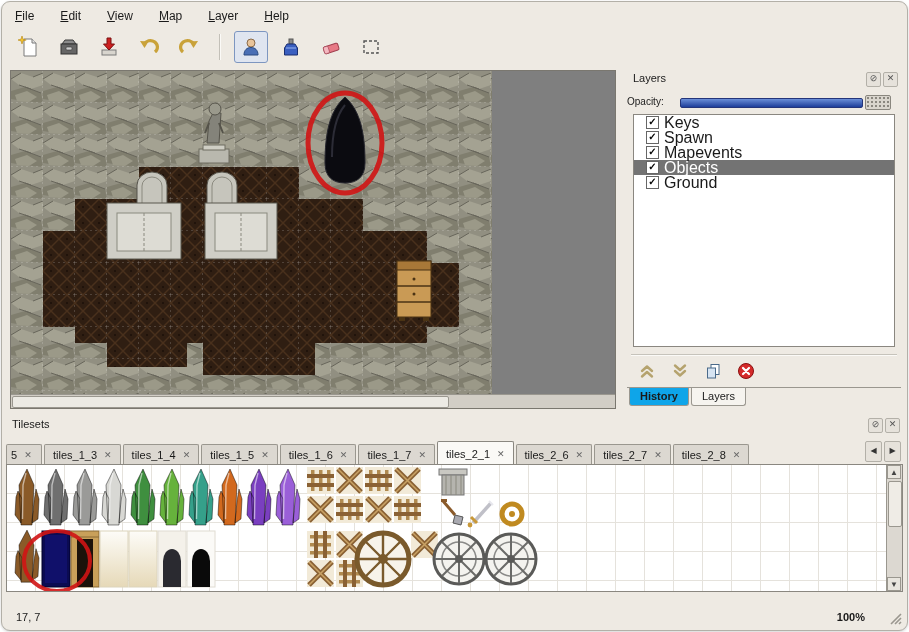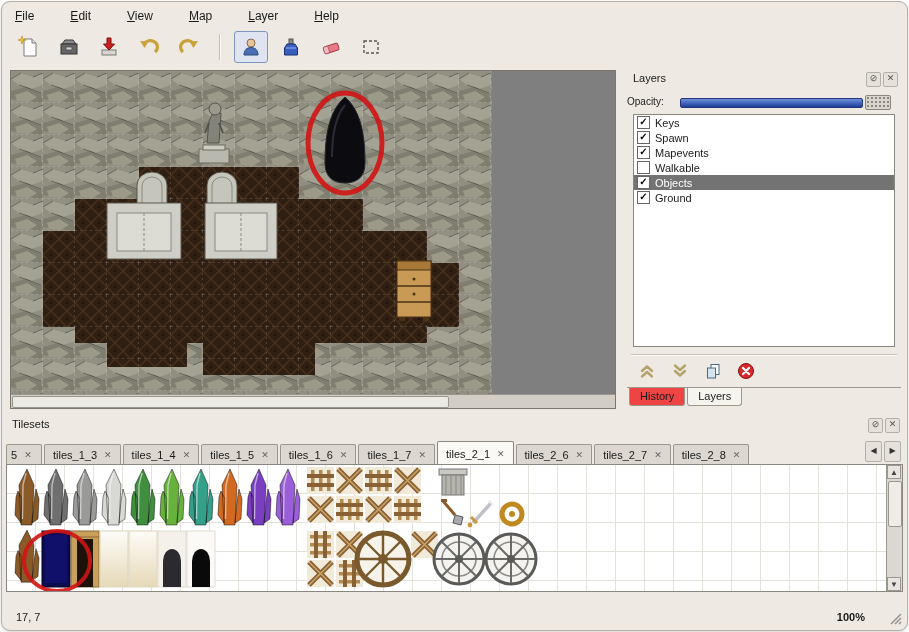--- a/index.html
+++ b/index.html
@@ -1,20 +1,20 @@
 <!DOCTYPE html>
 <html><head>
 <meta charset="utf-8">
 <style>
   html,body{margin:0;padding:0;}
   body{width:909px;height:632px;background:#fff;font-family:"Liberation Sans",sans-serif;position:relative;overflow:hidden;color:#1a1a1a;}
   .window{position:absolute;left:1px;top:1px;width:905px;height:628px;background:#eeeae3;border:1px solid #b3b0a8;border-radius:9px;overflow:hidden;box-shadow:0 1px 3px rgba(0,0,0,.18);}
 
   
-  .menubar{position:absolute;left:4px;top:4px;height:20px;display:flex;gap:18px;}
+  .menubar{position:absolute;left:4px;top:4px;height:20px;display:flex;gap:8px;}
   .menu-item{padding:3px 9px;font-size:12px;cursor:default;}
 
   
   .toolbar{position:absolute;left:6px;top:27px;height:36px;display:flex;align-items:center;gap:6px;padding-left:4px;}
   .tbtn{width:32px;height:30px;display:flex;align-items:center;justify-content:center;border:1px solid transparent;border-radius:3px;}
   .tbtn.selected{border:1px solid #7d96c0;background:#dfe5f0;}
   .tsep{width:0;height:26px;border-left:1px solid #c3c0b8;border-right:1px solid #fbfaf7;margin:0 7px;}
 
   
   .map-viewport{position:absolute;left:8px;top:68px;width:606px;height:339px;background:#7f7f7f;border:1px solid #7a776f;box-sizing:border-box;overflow:hidden;}
@@ -24,29 +24,29 @@
 
   
   .layers-panel{position:absolute;left:625px;top:68px;width:274px;height:345px;}
   .panel-title{position:absolute;left:6px;top:2px;font-size:11px;}
   .mini-btn{position:absolute;top:2px;width:13px;height:13px;border:1px solid #b3b0a8;border-radius:2px;font-size:9px;line-height:11px;text-align:center;color:#555;background:#e6e2db;}
   .lp-float{right:20px;} .lp-close{right:3px;}
   .opacity-label{position:absolute;left:0;top:26px;font-size:10px;}
   .opacity-track{position:absolute;left:53px;top:28px;width:181px;height:8px;background:linear-gradient(to bottom,#6b8fd8,#1e3e9a);border:1px solid #24357a;border-radius:2px;}
   .opacity-handle{position:absolute;left:238px;top:25px;width:24px;height:13px;background:#d9d5cd;background-image:radial-gradient(circle,#8a877f 1px,transparent 1.2px);background-size:4px 4px;border:1px solid #8a877f;border-radius:2px;}
   .layer-list{position:absolute;left:6px;top:44px;width:262px;height:233px;background:#fff;border:1px solid #8a8780;box-sizing:border-box;overflow:hidden;}
-  .layer-row{display:flex;align-items:center;gap:5px;height:15px;padding:0 3px;font-size:11px;}
+  .layer-row{display:flex;align-items:center;gap:5px;height:15px;padding:0 12px;font-size:16px;}
   .layer-row.selected{background:#737373;color:#fff;}
   .cb{width:11px;height:11px;background:#fff;border:1px solid #666;box-sizing:content-box;display:inline-flex;align-items:center;justify-content:center;font-size:10px;line-height:1;color:#000;flex:none;}
   .cb.checked::after{content:"✓";font-weight:bold;margin-top:-1px;}
   .panel-sep{position:absolute;left:4px;right:4px;top:284px;border-top:1px solid #c6c3bb;border-bottom:1px solid #fbfaf7;}
   .layer-btns{position:absolute;left:10px;top:291px;display:flex;gap:13px;align-items:center;}
   .lbtn{width:20px;height:20px;display:flex;align-items:center;justify-content:center;}
   .ptab-strip{position:absolute;left:0;right:0;top:317px;border-top:1px solid #9a978f;padding:0 2px;display:flex;}
-  .ptab{padding:2px 10px 3px;font-size:11px;border:1px solid #9a978f;border-top:none;background:#ef4444;border-radius:0 0 3px 3px;margin-right:2px;}
+  .ptab{padding:2px 10px 3px;font-size:11px;border:1px solid #9a978f;border-top:none;background:#0ea5e9;border-radius:0 0 3px 3px;margin-right:2px;font-weight:bold;}
   .ptab.active{background:#f6f4ef;font-weight:normal;}
 
   
   .tilesets-panel{position:absolute;left:4px;top:414px;width:897px;height:176px;}
   .tp-float{right:20px;} .tp-close{right:3px;}
   .tabstrip{position:absolute;left:0;right:0;top:21px;height:27px;display:flex;align-items:flex-end;border-bottom:1px solid #8a8780;}
   .ttab{height:19px;display:flex;align-items:center;gap:7px;padding:0 8px;font-size:11px;border:1px solid #9a978f;border-bottom:none;background:#dcd8d1;margin-right:2px;border-radius:2px 2px 0 0;white-space:nowrap;}
   .ttab.clip{width:22px;overflow:hidden;padding-left:4px;}
   .ttab.active{background:#faf9f6;height:23px;margin-bottom:-1px;border-color:#8a8780;}
   .tab-close{font-size:9px;color:#666;}
@@ -234,24 +234,20 @@
         <span class="cb checked"></span>
         <span>Keys</span>
       </div>
       <div class="layer-row">
         <span class="cb checked"></span>
         <span>Spawn</span>
       </div>
       <div class="layer-row">
         <span class="cb checked"></span>
         <span>Mapevents</span>
-      </div>
-      <div class="layer-row">
-        <span class="cb"></span>
-        <span>Walkable</span>
       </div>
       <div class="layer-row selected">
         <span class="cb checked"></span>
         <span>Objects</span>
       </div>
       <div class="layer-row">
         <span class="cb checked"></span>
         <span>Ground</span>
       </div>
     </div>

